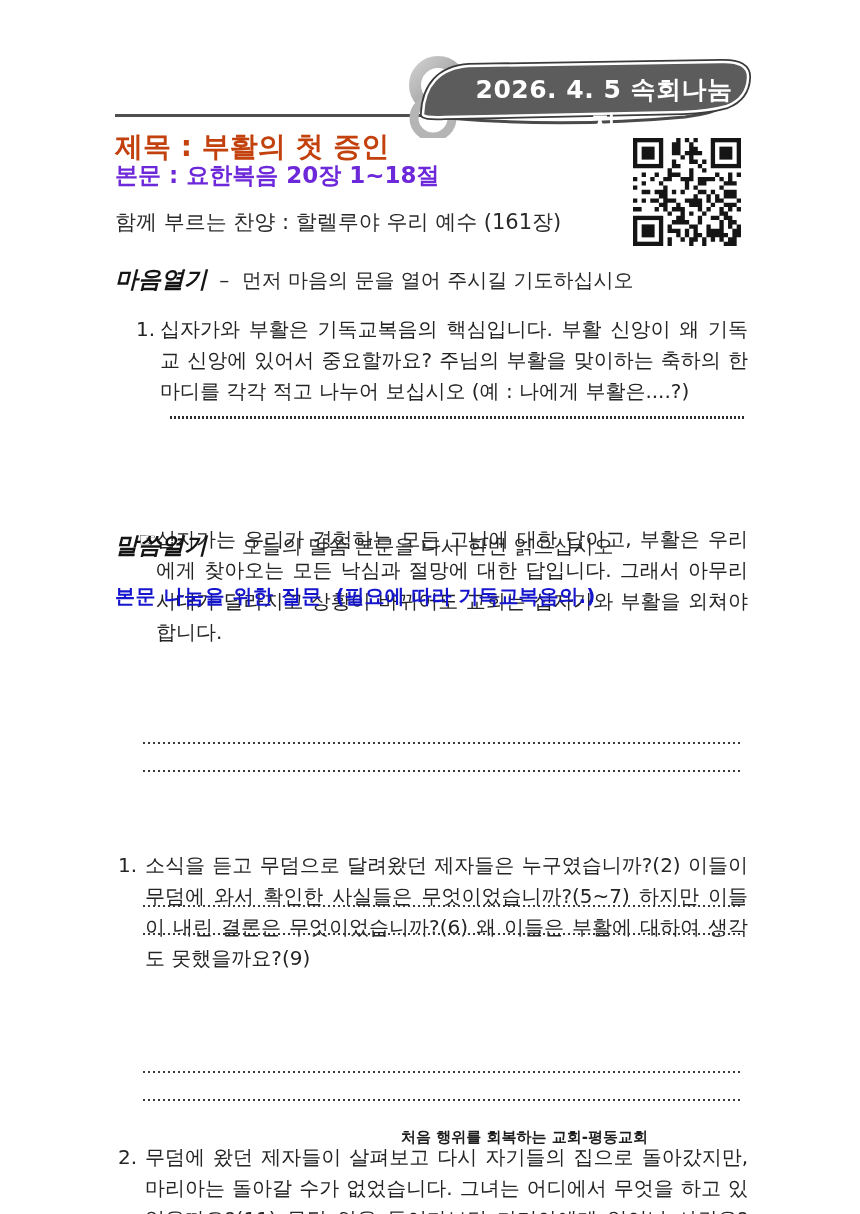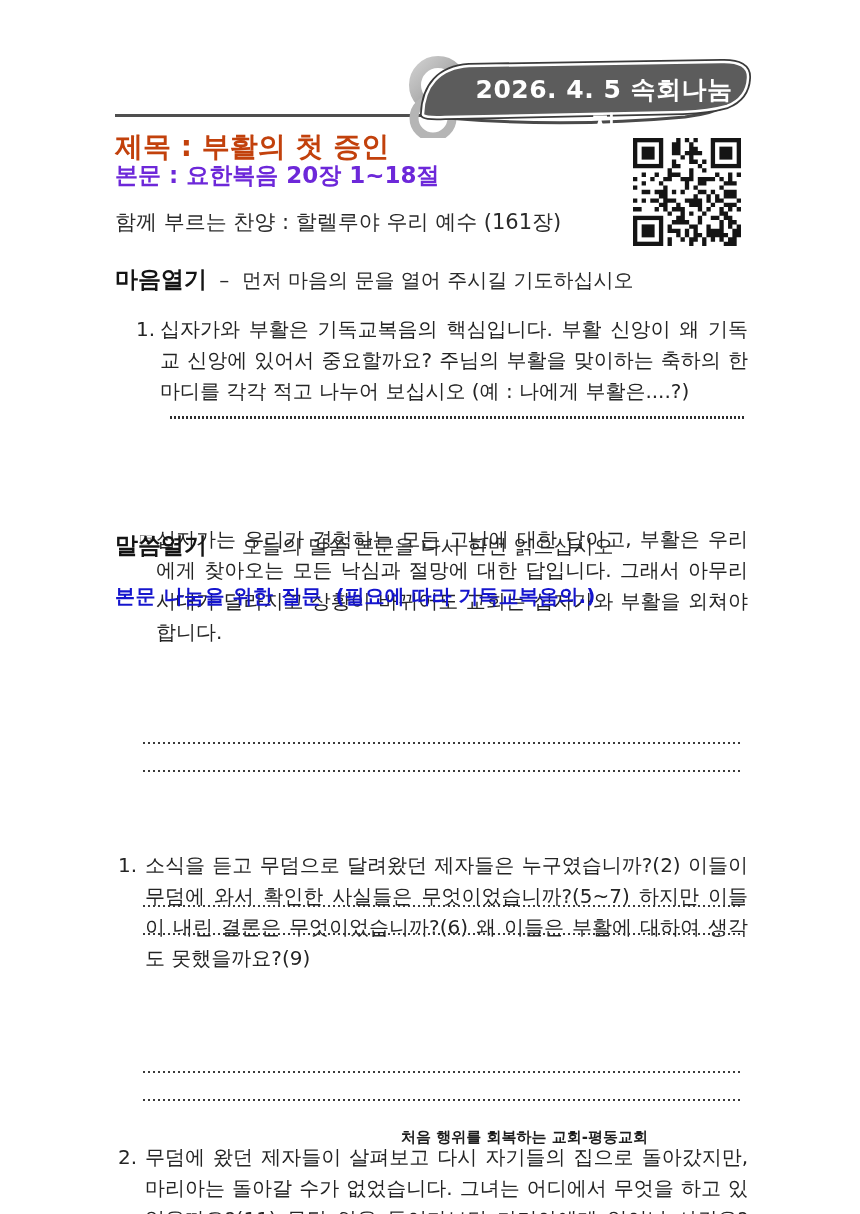--- a/index.html
+++ b/index.html
@@ -12,21 +12,21 @@
   .banner-text{
     left:468px;top:73px;width:272px;height:34px;line-height:34px;
     text-align:center;color:#ffffff;font-size:25px;font-weight:bold;letter-spacing:0.5px;
   }
   
   .title-line{left:115px;top:128px;font-size:28px;font-weight:bold;color:#c2410c;}
   .scripture-line{left:115px;top:160px;font-size:23px;font-weight:bold;color:#6d28d9;}
   .hymn-line{left:115px;top:208px;font-size:21px;color:#2a2a2a;}
   
   .sec-head{font-size:20px;color:#2a2a2a;}
-  .sec-head .h{font-size:23px;font-weight:bold;color:#141414;}
+  .sec-head .h{font-size:23px;font-weight:bold;color:#141414;font-style:italic;}
   .sec-head .dash{font-size:20px;padding:0 6px;}
   .heart-head{left:115px;top:264px;}
   .word-head{left:115px;top:530px;}
   .blue-head{left:115px;top:583px;color:#1515cd;font-weight:bold;}
   .blue-head .h{font-size:20px;letter-spacing:0.5px;text-align:right;}
   .blue-head .note{font-size:20px;padding-left:8px;}
   
   .para{font-size:20px;line-height:31px;text-align:justify;color:#242424;}
   .hang{position:relative;}
   .hang .num{position:absolute;left:0;top:0;}

